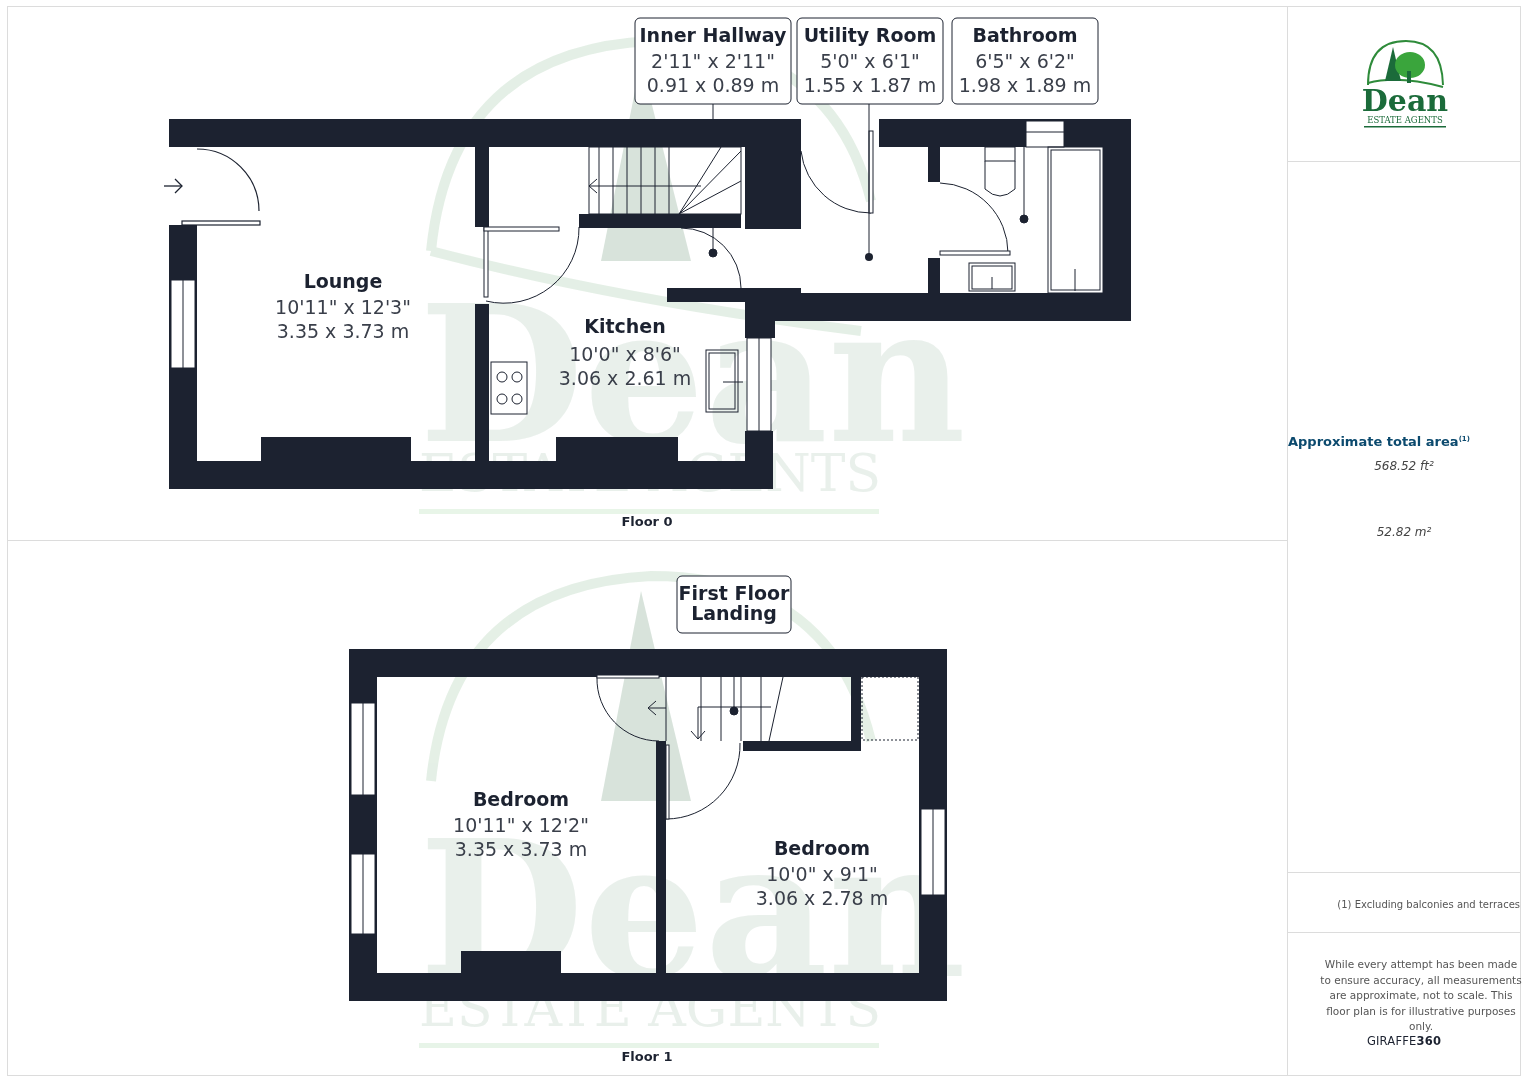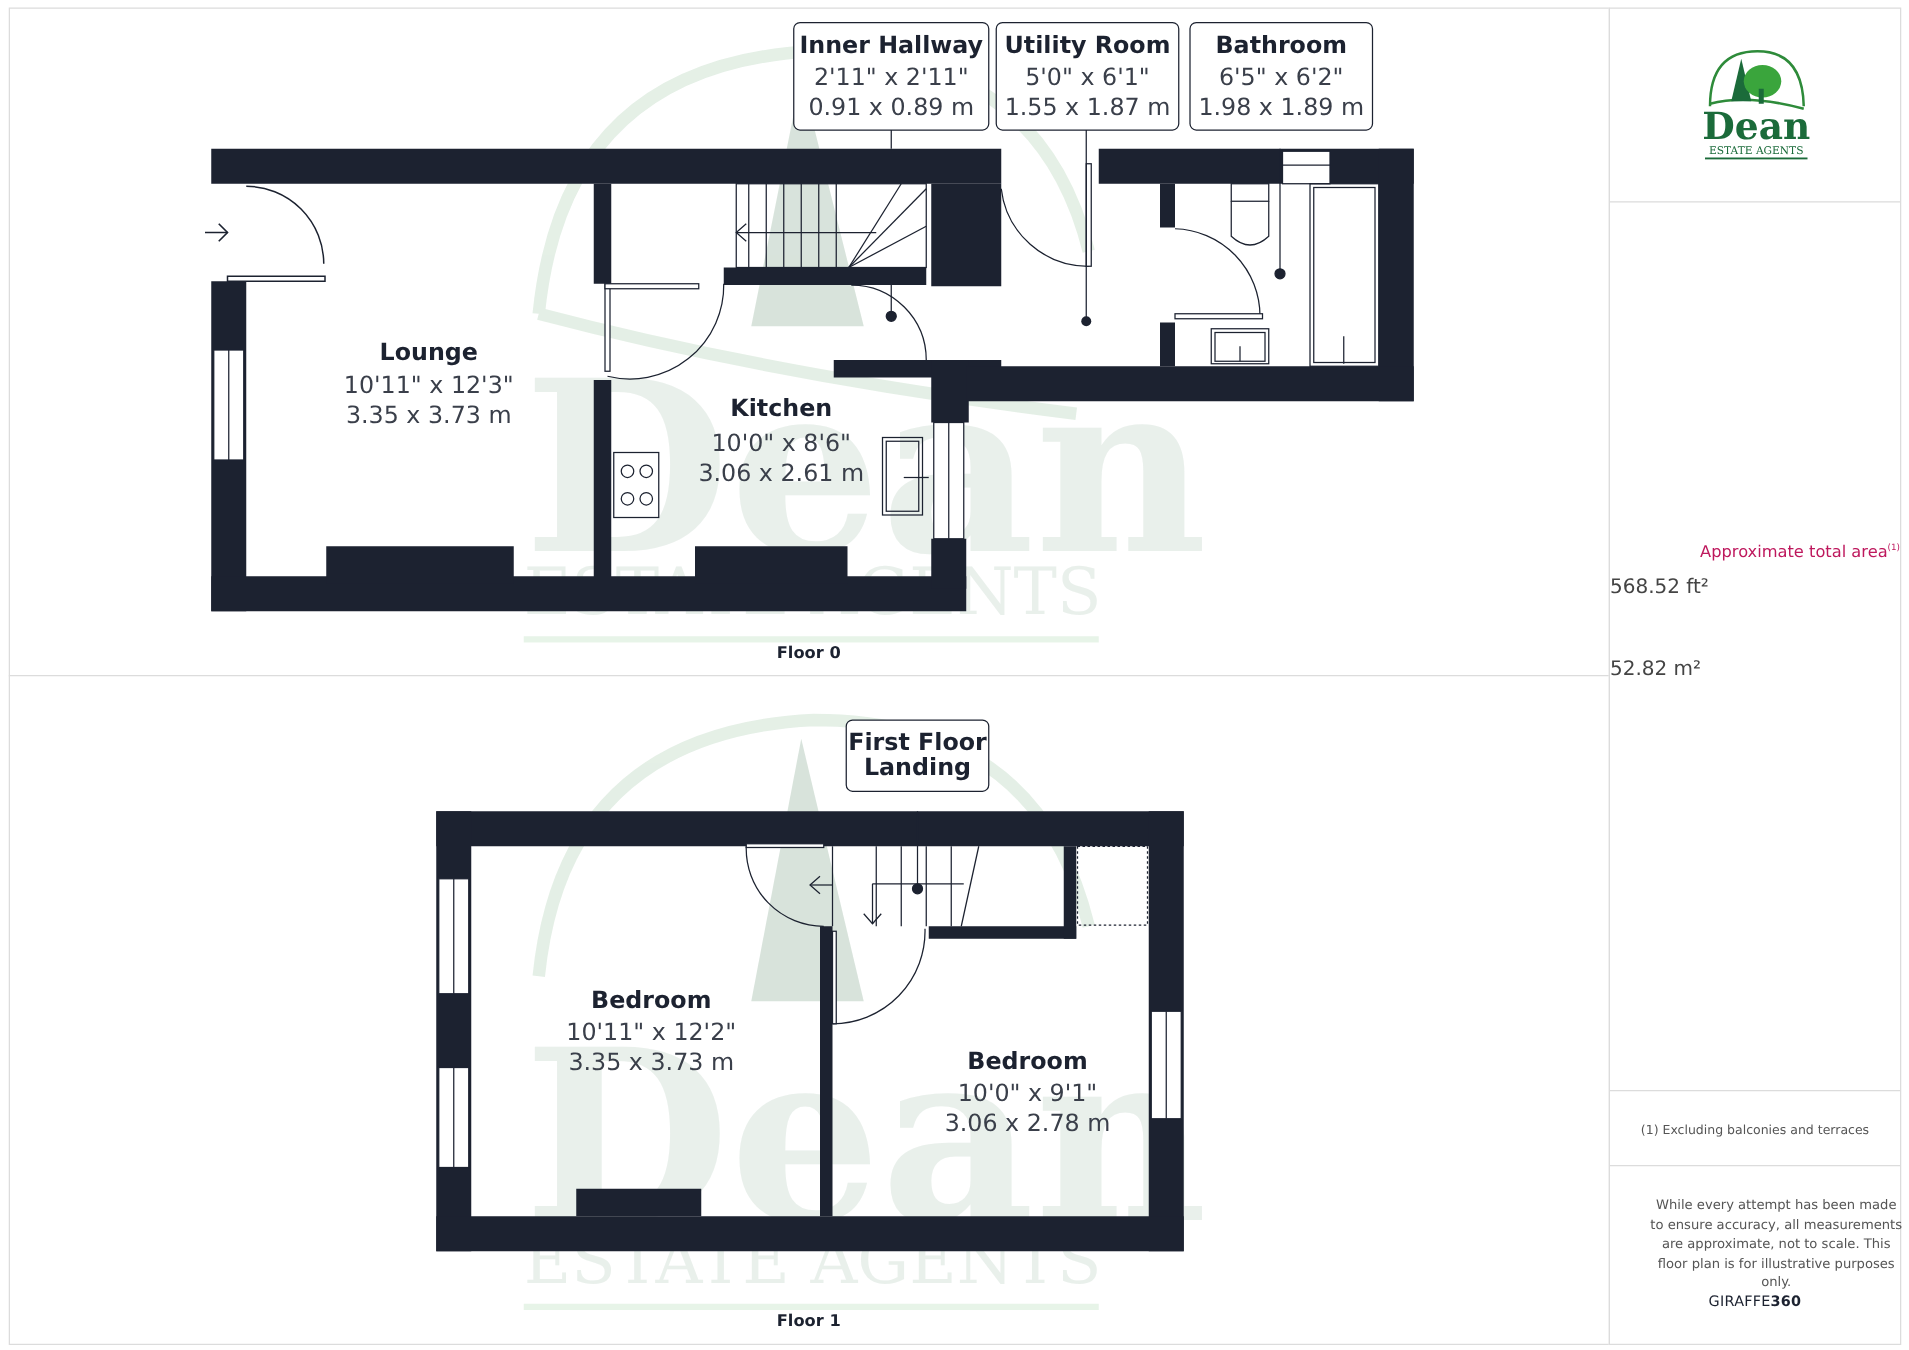--- a/index.html
+++ b/index.html
@@ -18,26 +18,26 @@
   #disclaimer-section { top: 926px; height: 144px; border-bottom: none; }
 
   .plan-svg { position: absolute; left: 0; top: 0; }
 
   .room-name { font-family: "DejaVu Sans", sans-serif; font-weight: bold; font-size: 19px; fill: #1c2230; }
   .room-dim { font-family: "DejaVu Sans", sans-serif; font-size: 19px; fill: #3a3f4a; }
   .label-name { font-family: "DejaVu Sans", sans-serif; font-weight: bold; font-size: 19px; fill: #1c2230; }
   .label-dim { font-family: "DejaVu Sans", sans-serif; font-size: 19px; fill: #3a3f4a; }
   .floor-caption { font-family: "DejaVu Sans", sans-serif; font-weight: bold; font-size: 13px; fill: #1c2230; }
 
-  .area-title { position: absolute; top: 272px; left: 0; width: 100%; text-align: right; font-weight: normal; font-size: 13px; color: #be185d; }
+  .area-title { position: absolute; top: 272px; left: 0; width: 100%; text-align: left; font-weight: bold; font-size: 13px; color: #0c4a6e; }
   .area-title sup { font-size: 7px; }
-  .area-value { position: absolute; left: 0; width: 100%; text-align: left; font-size: 16px; color: #444; }
+  .area-value { position: absolute; left: 0; width: 100%; text-align: center; font-size: 12px; color: #444; font-style: italic; }
   #area-ft { top: 297px; }
   #area-m { top: 319px; margin-top: 44px; }
-  .note-text { position: absolute; top: 26px; left: 0; width: 100%; text-align: center; font-size: 10px; color: #555; }
+  .note-text { position: absolute; top: 26px; left: 0; width: 100%; text-align: right; font-size: 10px; color: #555; }
   .disclaimer-text { position: absolute; top: 24px; left: 32px; width: 202px; text-align: center; font-size: 10.5px; line-height: 15.5px; color: #555; }
   .brand-text { position: absolute; top: 101px; left: 0; width: 100%; text-align: center; font-size: 11.5px; color: #1c2230; letter-spacing: 0.2px; }
   .brand-text b { font-weight: bold; }
 </style>
 </head>
 <body>
 
 <div class="frame" id="floor0-panel">
   <svg class="plan-svg" width="1281" height="535" viewBox="7 6 1281 535">
 

